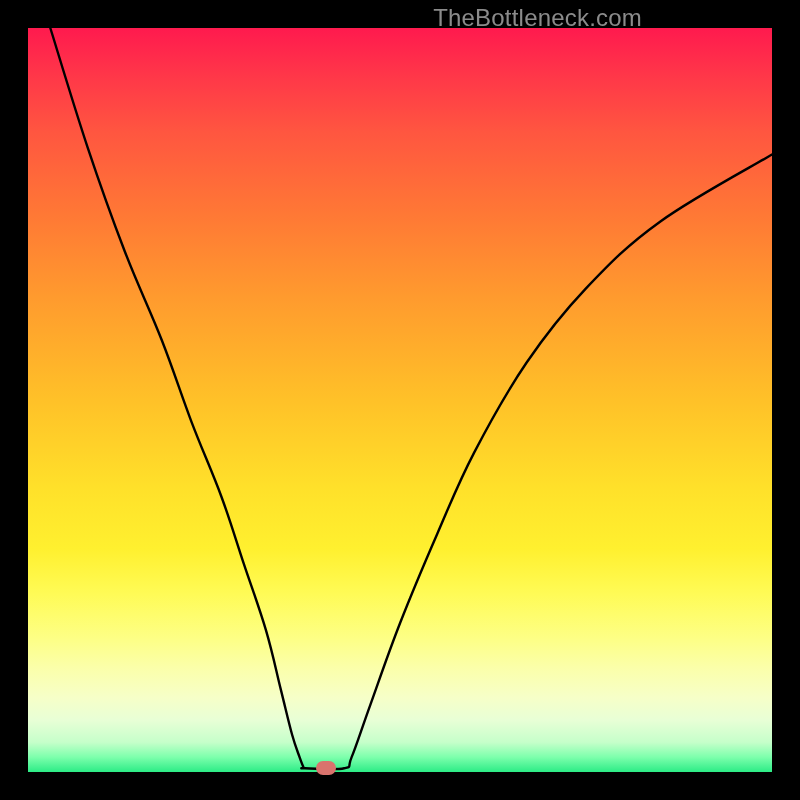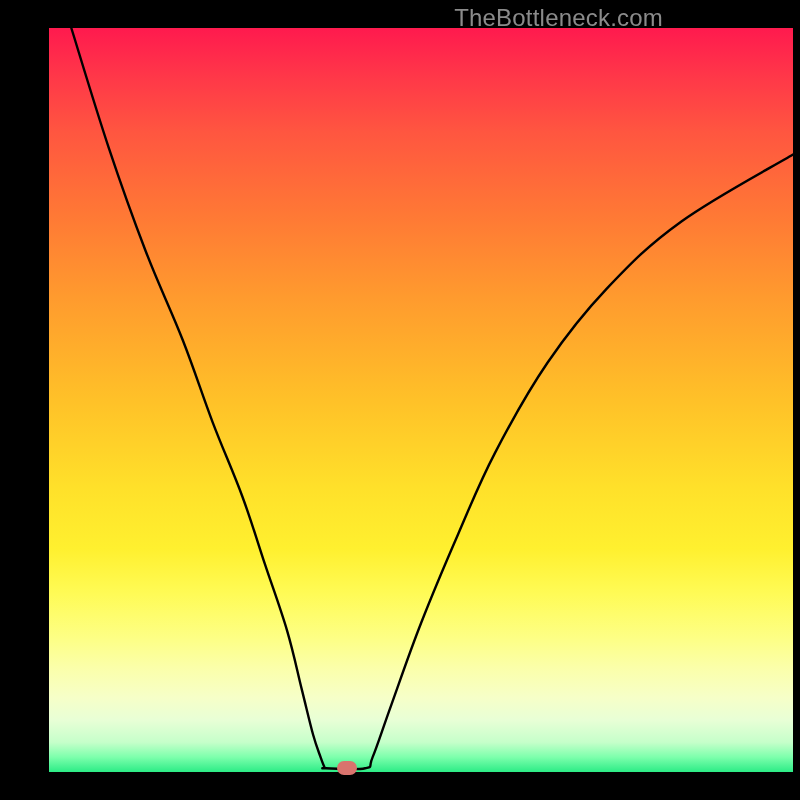--- a/index.html
+++ b/index.html
@@ -11,21 +11,20 @@
     overflow: hidden;
     font-family: Arial, Helvetica, sans-serif;
   }
   .frame {
     position: absolute;
     left: 0;
     top: 0;
     width: 652px;
     height: 800px;
     background: #000;
-    margin-left: 21px;
   }
   .plot-area {
     position: absolute;
     left: 28px;
     top: 28px;
     width: 744px;
     height: 744px;
     
     background: linear-gradient(to bottom,
       #ff1a4e 0%,

